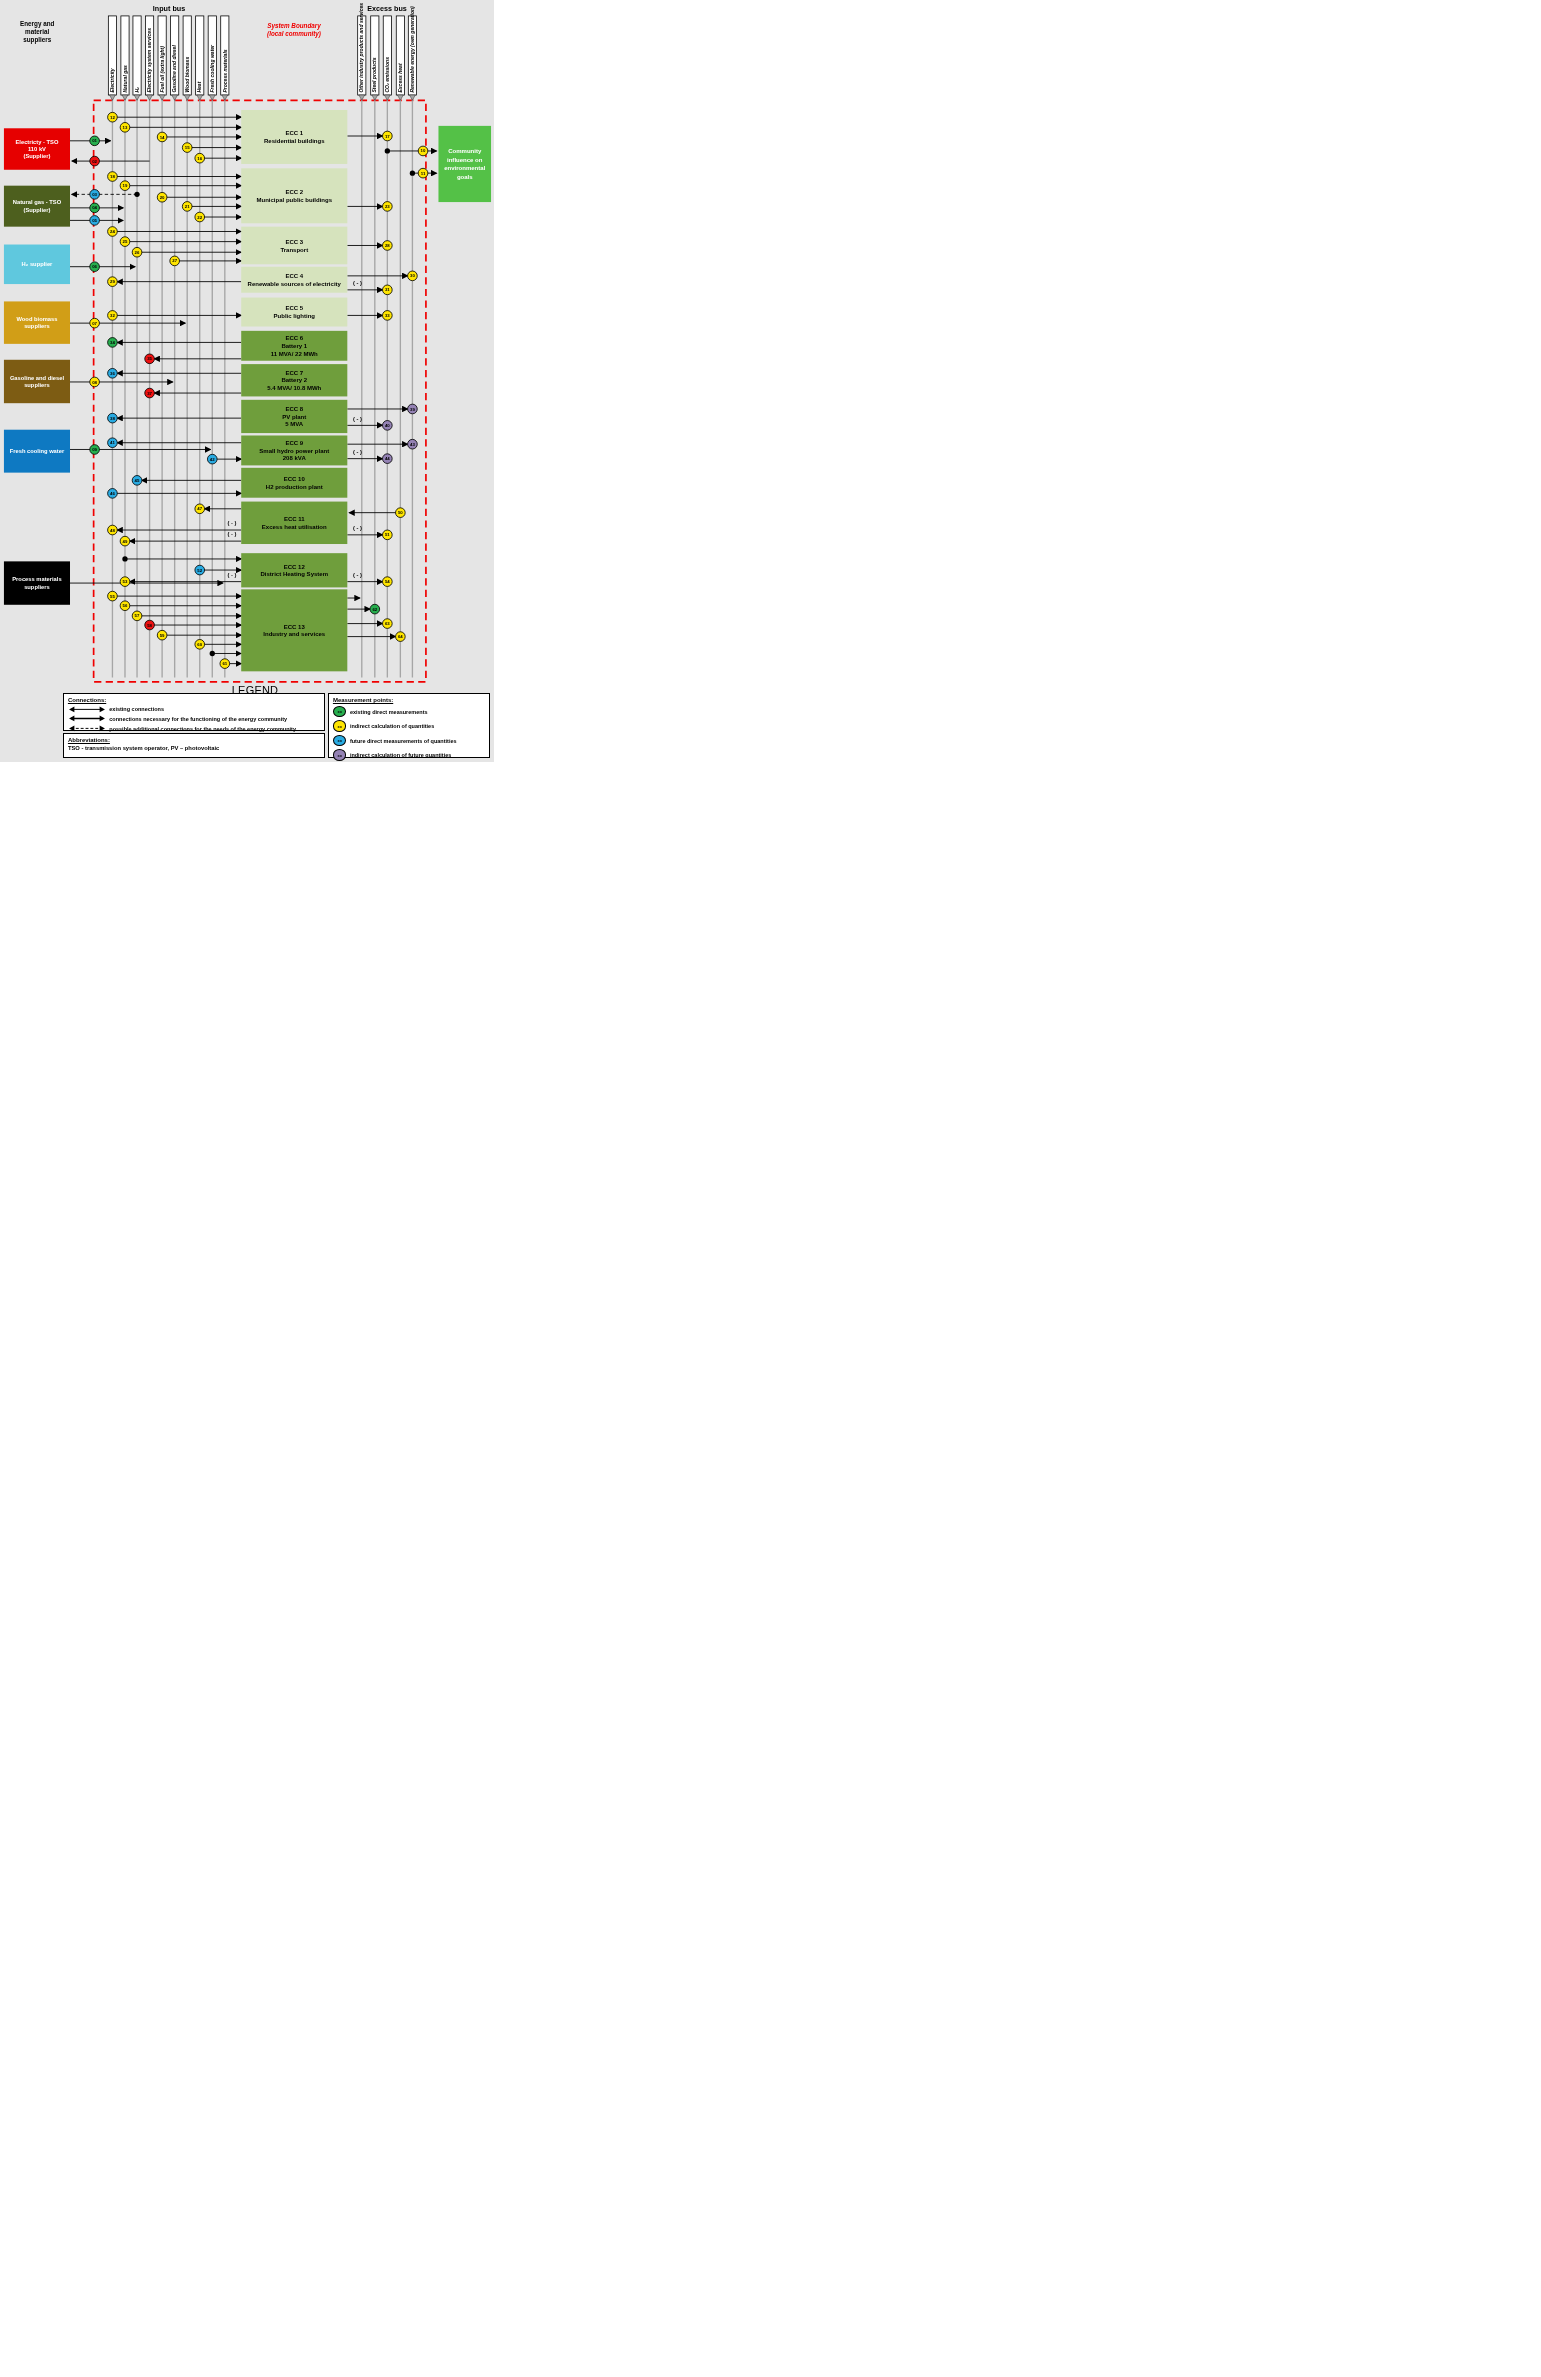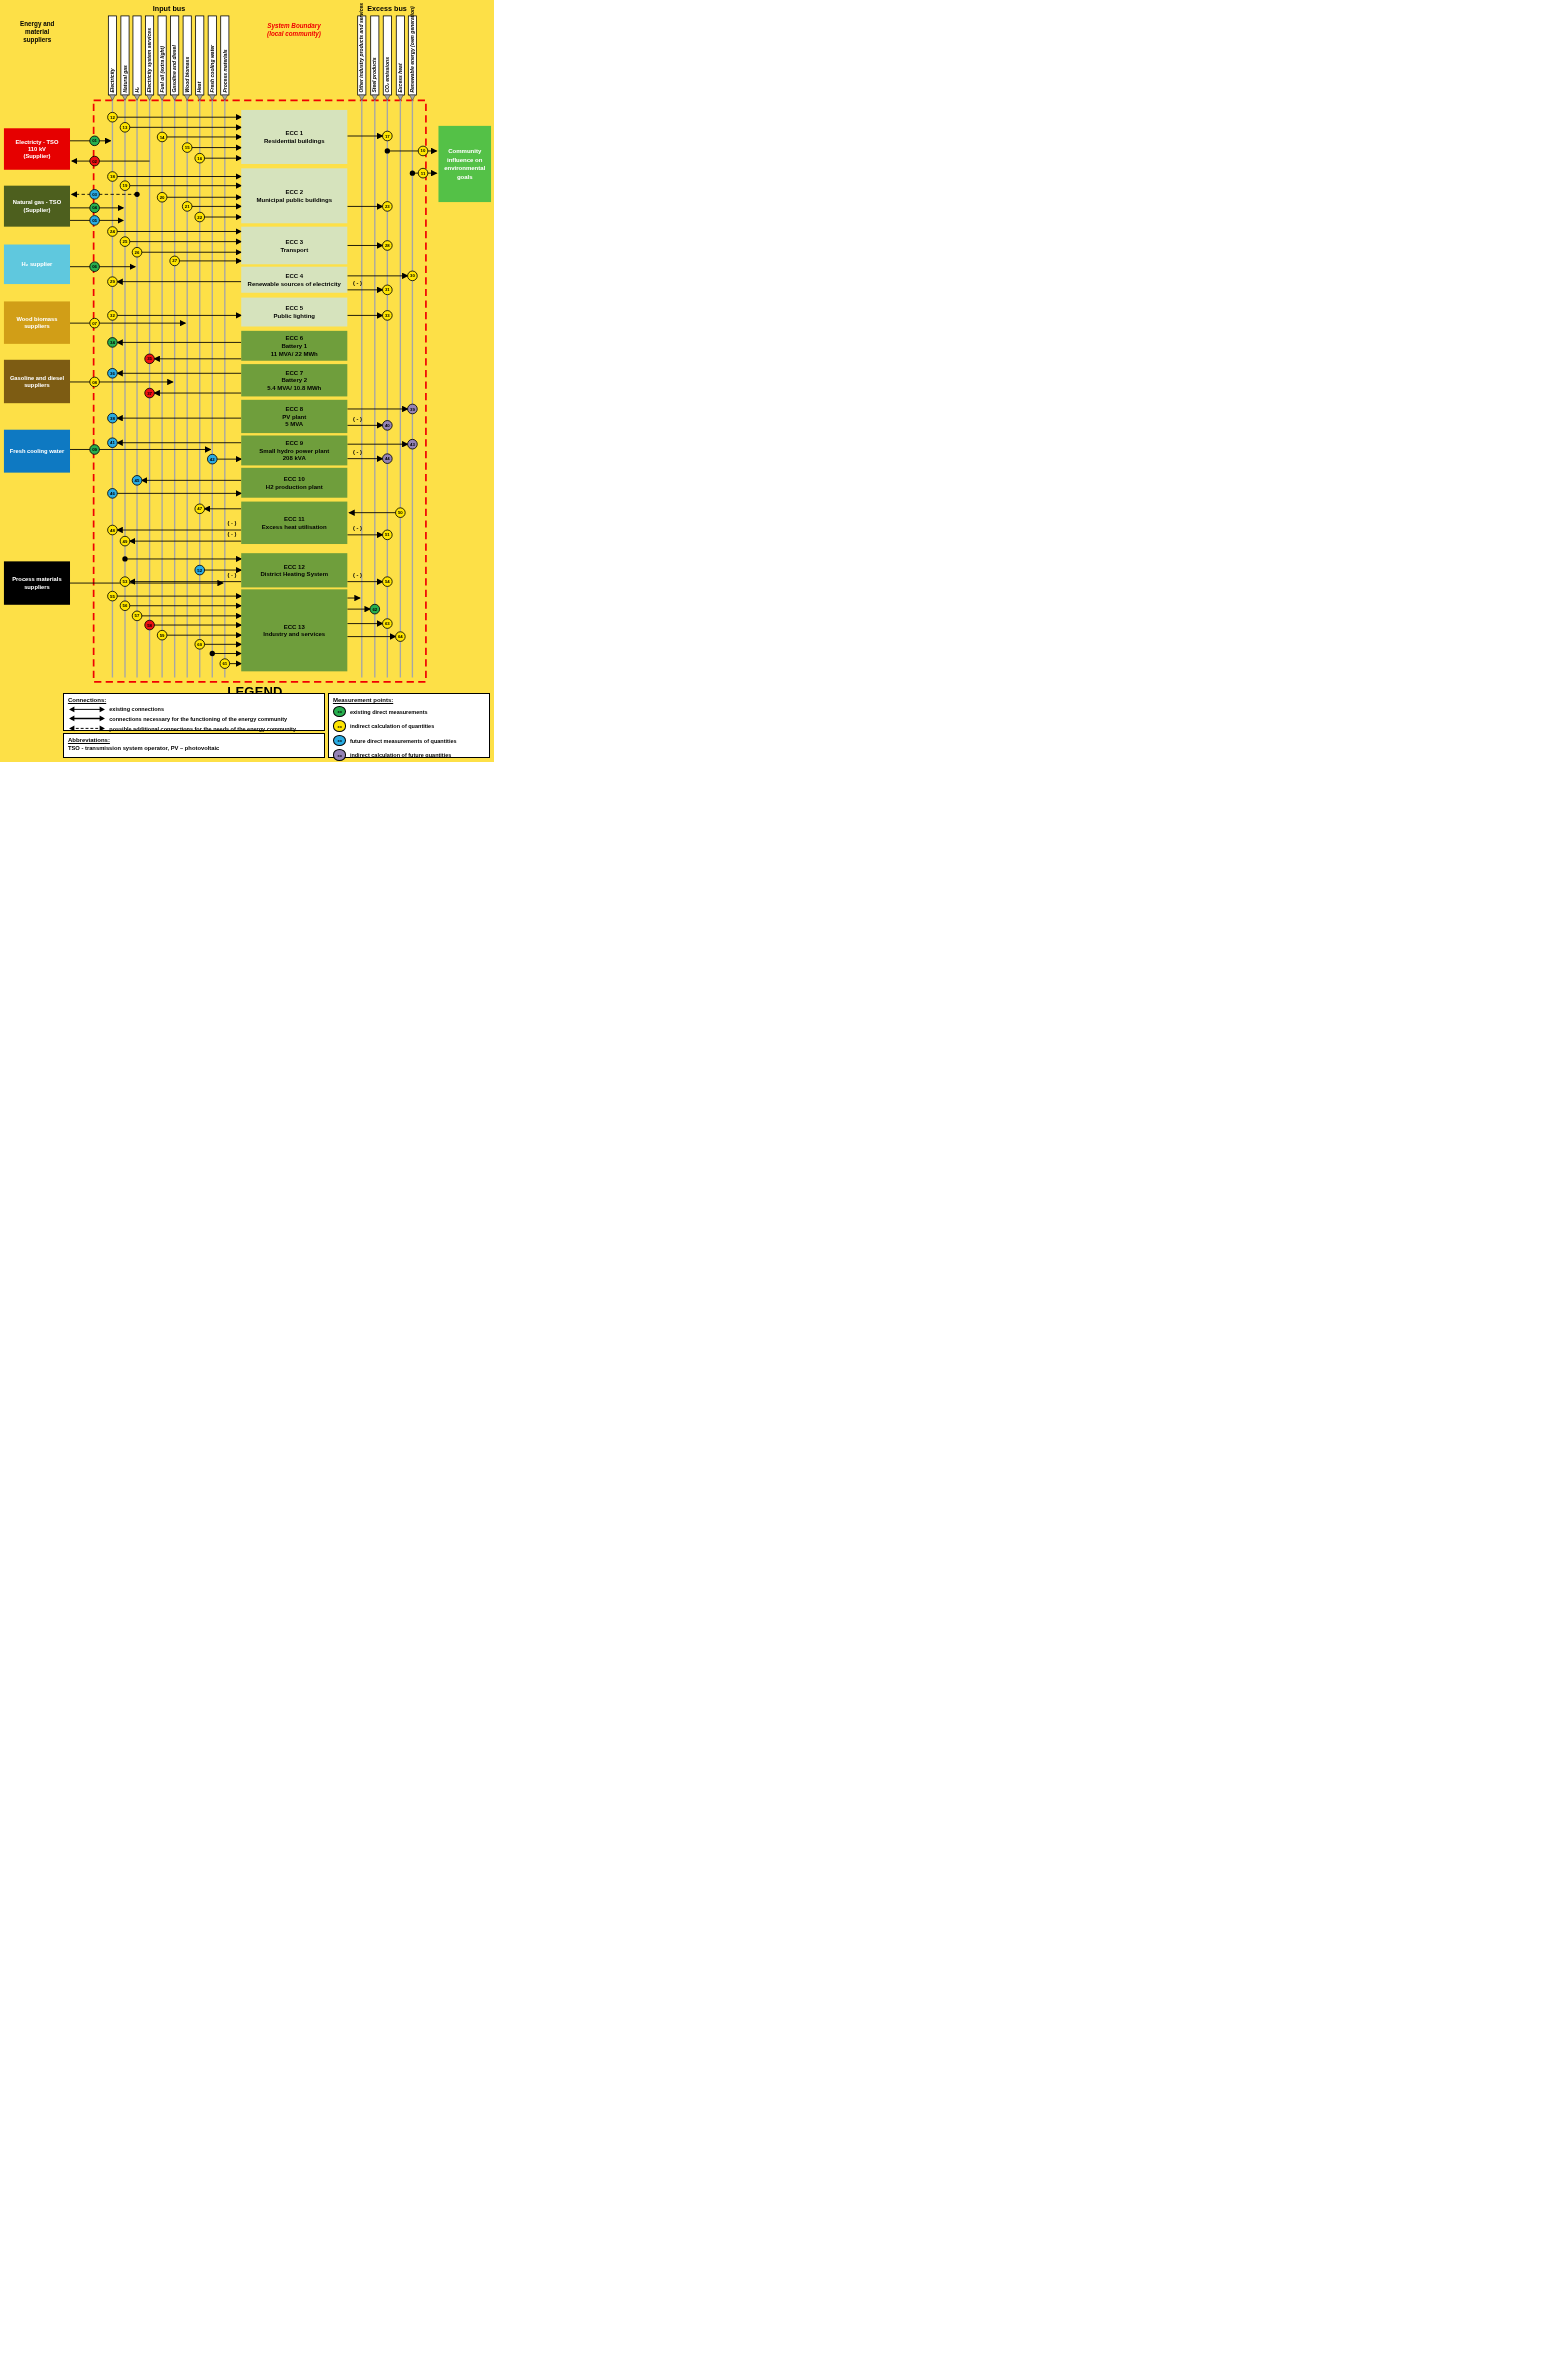--- a/index.html
+++ b/index.html
@@ -1,23 +1,23 @@
 <!DOCTYPE html>
 <html style="font-size:7.7px"><head>
 <meta charset="utf-8">
 <style>
   html,body{margin:0;padding:0;background:#ffffff;}
   body{font-family:"Liberation Sans",sans-serif;}
-  #stage{position:relative;width:494px;height:762px;background:#fde047;overflow:hidden;}
+  #stage{position:relative;width:494px;height:762px;background:#e5e5e5;overflow:hidden;}
   #diagram-svg{position:absolute;left:0;top:0;}
   .abs{position:absolute;white-space:pre-line;}
   .title{font-weight:bold;font-size:7.2px;color:#000;}
   .suppliers-heading{font-weight:bold;font-size:6.3px;line-height:1.25;text-align:center;color:#000;}
   .boundary-label{font-weight:bold;font-style:italic;font-size:6.3px;line-height:1.3;text-align:center;color:#f00000;}
-  .legend-title{font-weight:bold;font-size:13px;letter-spacing:0.2px;}
+  .legend-title{font-weight:normal;font-size:11px;letter-spacing:0.2px;}
   .lgbox{position:absolute;border:1.2px solid #000;background:#fff;box-sizing:border-box;padding:2.9px 3.9px;}
   .lghead{font-weight:bold;font-size:6px;text-decoration:underline;margin-bottom:1.9px;}
   .lgrow{display:flex;align-items:center;gap:3.4px;margin:2.9px 0;}
   .lgrow .lbl{font-weight:bold;font-size:5.5px;line-height:1.1;}
   .lgchip{width:11.6px;height:9.6px;border-radius:50%;border:1px solid #000;display:flex;align-items:center;justify-content:center;
           font-weight:bold;font-size:3.9px;flex:0 0 auto;}
   .abbr-text{font-weight:bold;font-size:5.8px;margin-top:1.9px;}
 </style>
 </head>
 <body>

